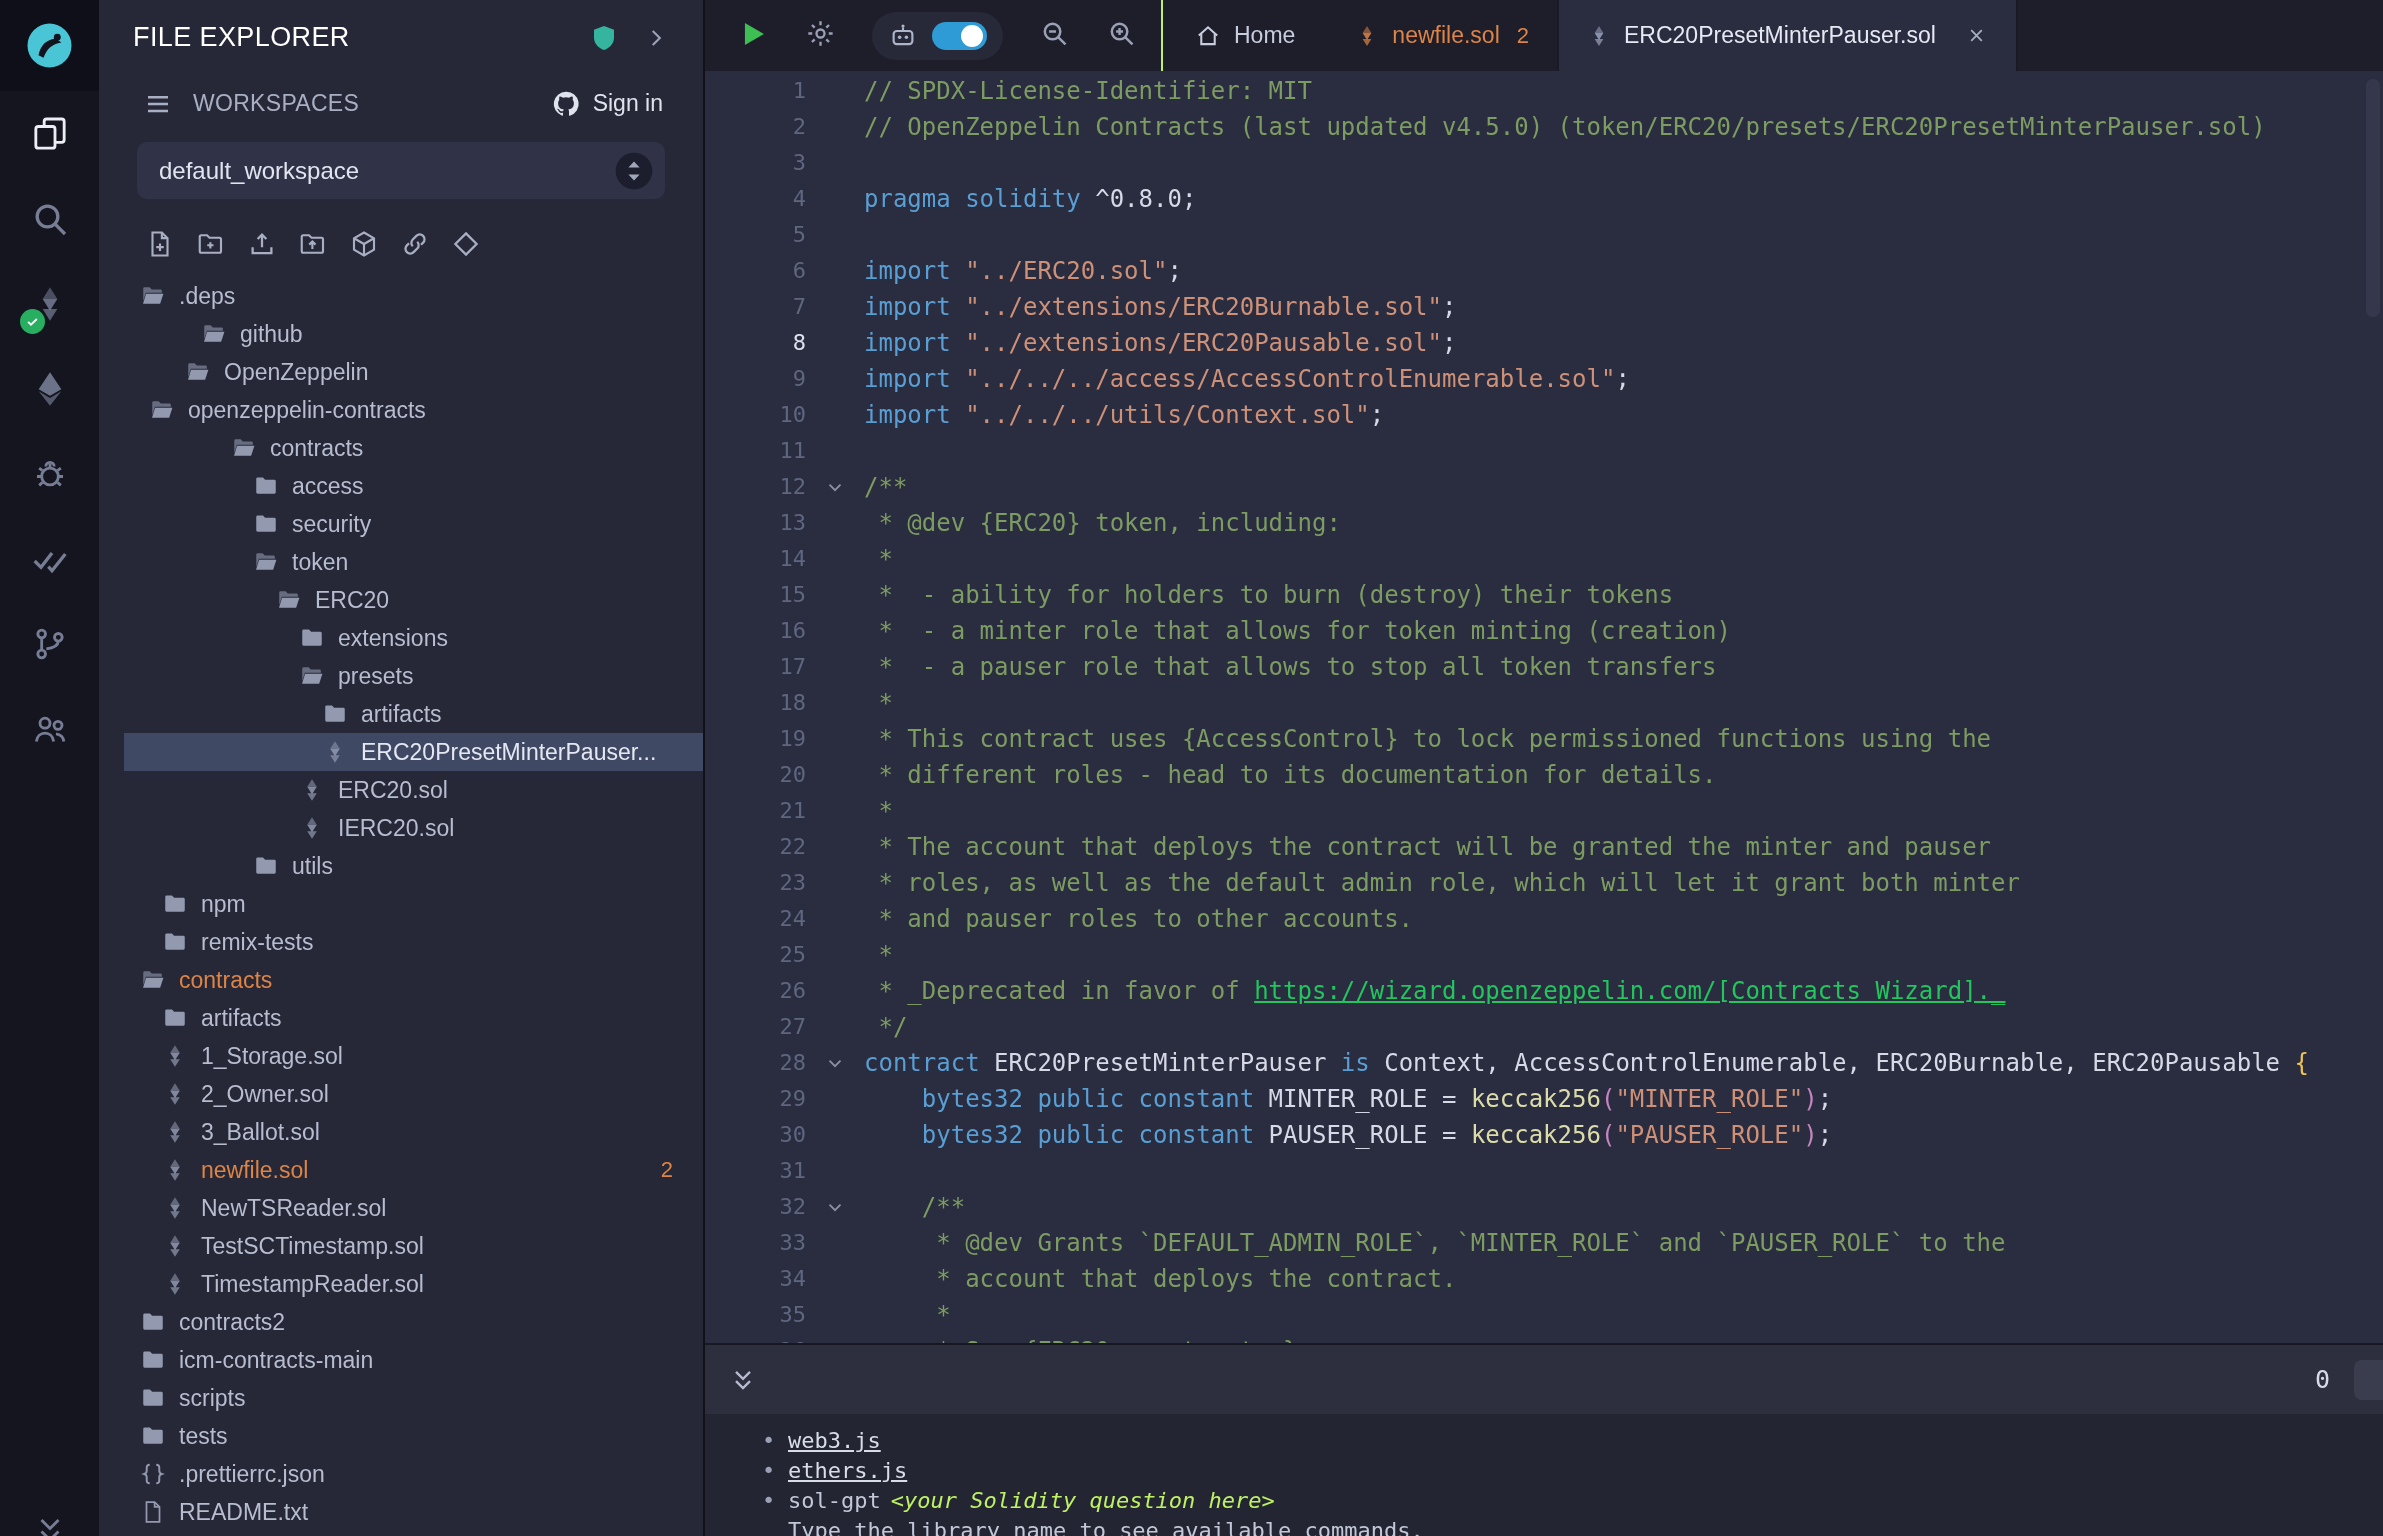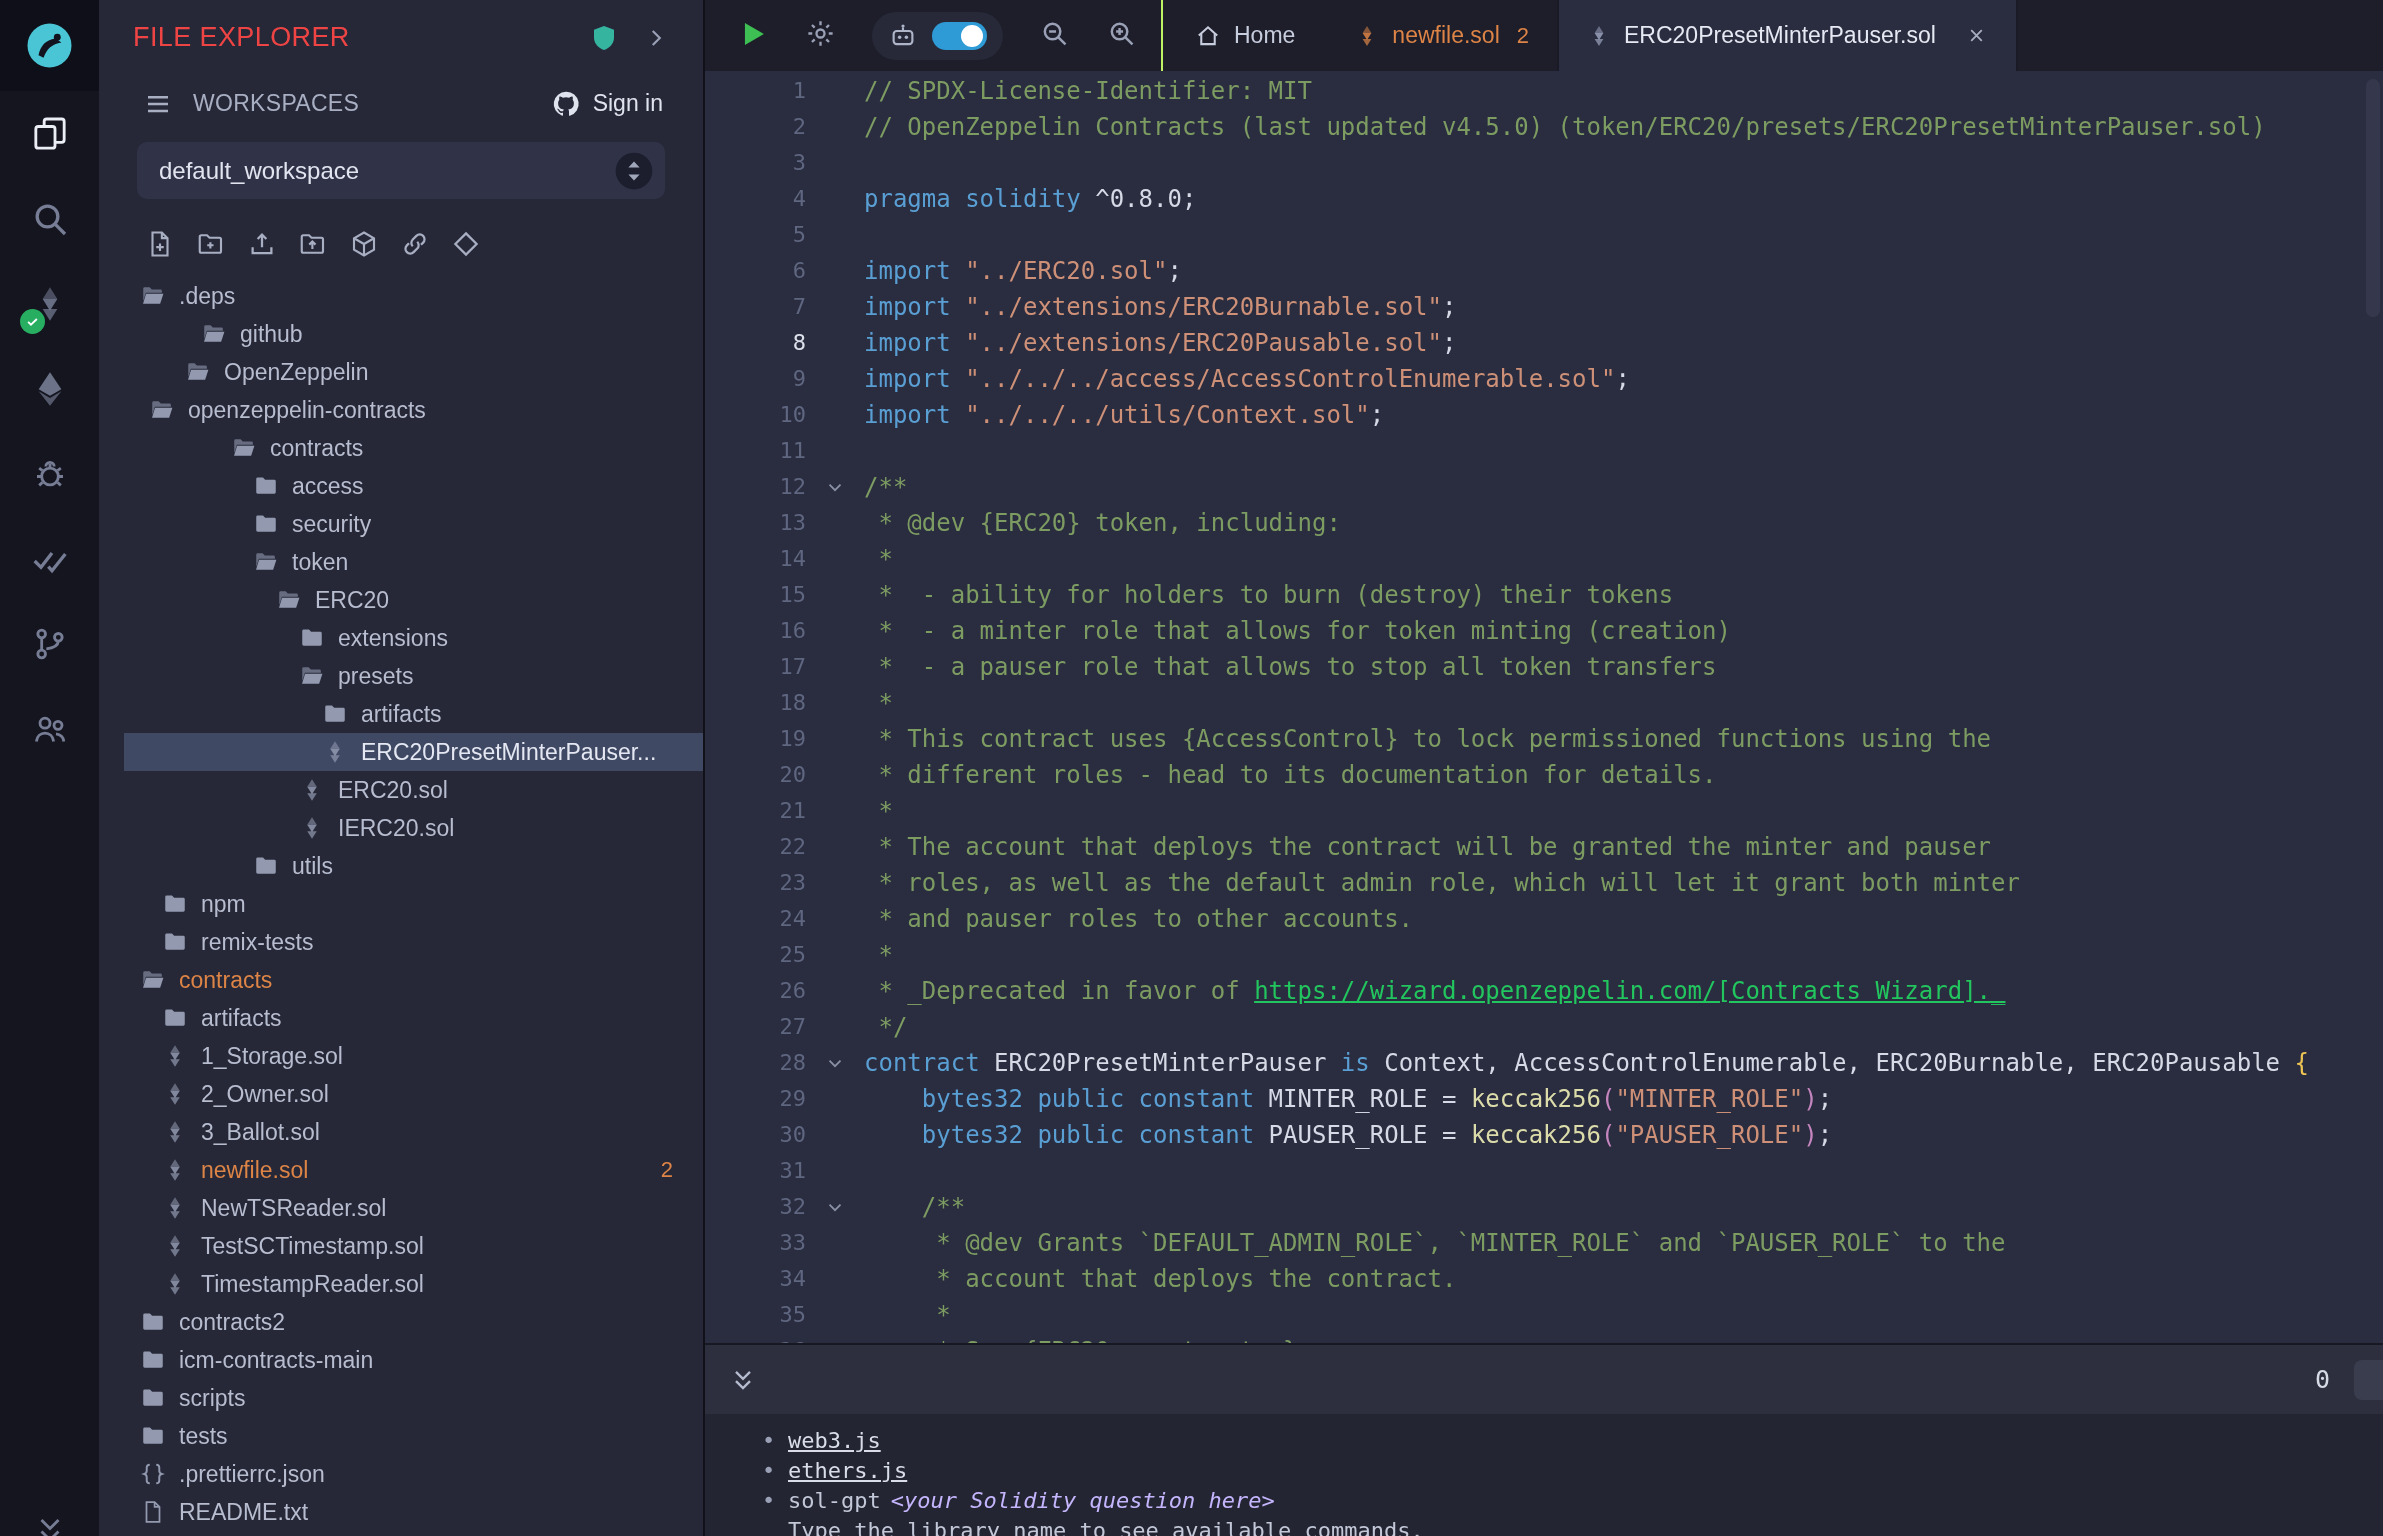--- a/index.html
+++ b/index.html
@@ -18,21 +18,21 @@
 .rail-item .r-icon{width:40px;height:40px}
 .rail-item.active{color:#eceef6}
 .rail-badge{position:absolute;left:20px;bottom:12px;width:25px;height:25px;border-radius:50%;background:#27ae60;display:flex;align-items:center;justify-content:center}
 .rail-badge .icon{width:15px;height:15px}
 .rail-bottom{margin-top:auto;margin-bottom:-14px;color:#767d95}
 .rail-bottom .icon{width:34px;height:34px}
 
 
 .sidebar{width:606px;flex-shrink:0;background:#262838;display:flex;flex-direction:column;border-right:2px solid #101119;overflow:hidden}
 .sb-title-row{height:75px;display:flex;align-items:center;padding:0 34px;flex-shrink:0}
-.sb-title{font-size:27px;color:#ef4444;letter-spacing:0.4px;white-space:nowrap}
+.sb-title{font-size:27px;color:#ffffff;letter-spacing:0.4px;white-space:nowrap}
 .sb-shield{width:30px;height:30px;color:#35b5a0;margin-left:auto}
 .sb-chev{width:26px;height:26px;color:#9aa0b5;margin-left:24px}
 .sb-ws-row{height:57px;display:flex;align-items:center;padding:0 40px 0 44px;gap:20px;flex-shrink:0}
 .sb-burger{width:30px;height:30px;color:#a9afc2}
 .sb-ws-label{font-size:23px;color:#a9afc2;letter-spacing:0.3px}
 .sb-signin{margin-left:auto;display:flex;align-items:center;gap:12px;font-size:23px;color:#dfe3ee}
 .sb-signin .icon{width:30px;height:30px}
 .sb-select{margin:10px 38px 4px;height:57px;background:#303248;border-radius:10px;display:flex;align-items:center;padding:0 10px 0 22px;font-size:24px;color:#e2e5f0;flex-shrink:0}
 .sb-caret{width:42px;height:42px;margin-left:auto}
 .sb-toolbar{display:flex;align-items:center;gap:21px;padding:26px 34px 12px 46px;color:#a9afc2;flex-shrink:0}
@@ -84,21 +84,21 @@
 .terminal{flex-shrink:0;border-top:2px solid #171822}
 .term-bar{height:69px;background:#2d2f3e;display:flex;align-items:center;padding:0 0 0 24px}
 .term-expand{color:#b6bcd0;display:inline-flex}.term-expand .icon{width:28px;height:28px}
 .term-right{margin-left:auto;display:flex;align-items:center;gap:24px}
 .term-count{font-size:25px;color:#d6dae6;font-family:"DejaVu Sans Mono",monospace}
 .term-cutbox{width:46px;height:40px;background:#3a3d4e;border-radius:8px;margin-right:-16px}
 .term-body{height:123px;background:#232532;padding:12px 0 0 57px;font-family:"DejaVu Sans Mono",monospace;font-size:22px;color:#c3c8d8;overflow:hidden}
 .term-entry{display:flex;line-height:30px;white-space:pre}
 .term-bullet{width:26px;flex-shrink:0;color:#9aa0b5}
 .term-link{color:#d9dde9;text-decoration:underline}
-.term-italic{font-style:italic;color:#c4b5fd;margin-left:10px}
+.term-italic{font-style:italic;color:#bef264;margin-left:10px}
 </style>
 </head>
 <body>
 
 <nav class="rail">
   <div class="rail-logo">
     <span class="icon">
         <svg viewBox="0 0 24 24">
           <circle cx="12" cy="12" r="9.6" fill="#49c5d6"></circle>
           <path d="M7.2 16.2c.9-4.2 3-6.6 7.4-7.3l2.6 1.8c-4.2.8-6.3 2.6-7.8 6.6z" fill="#12131e"></path>

